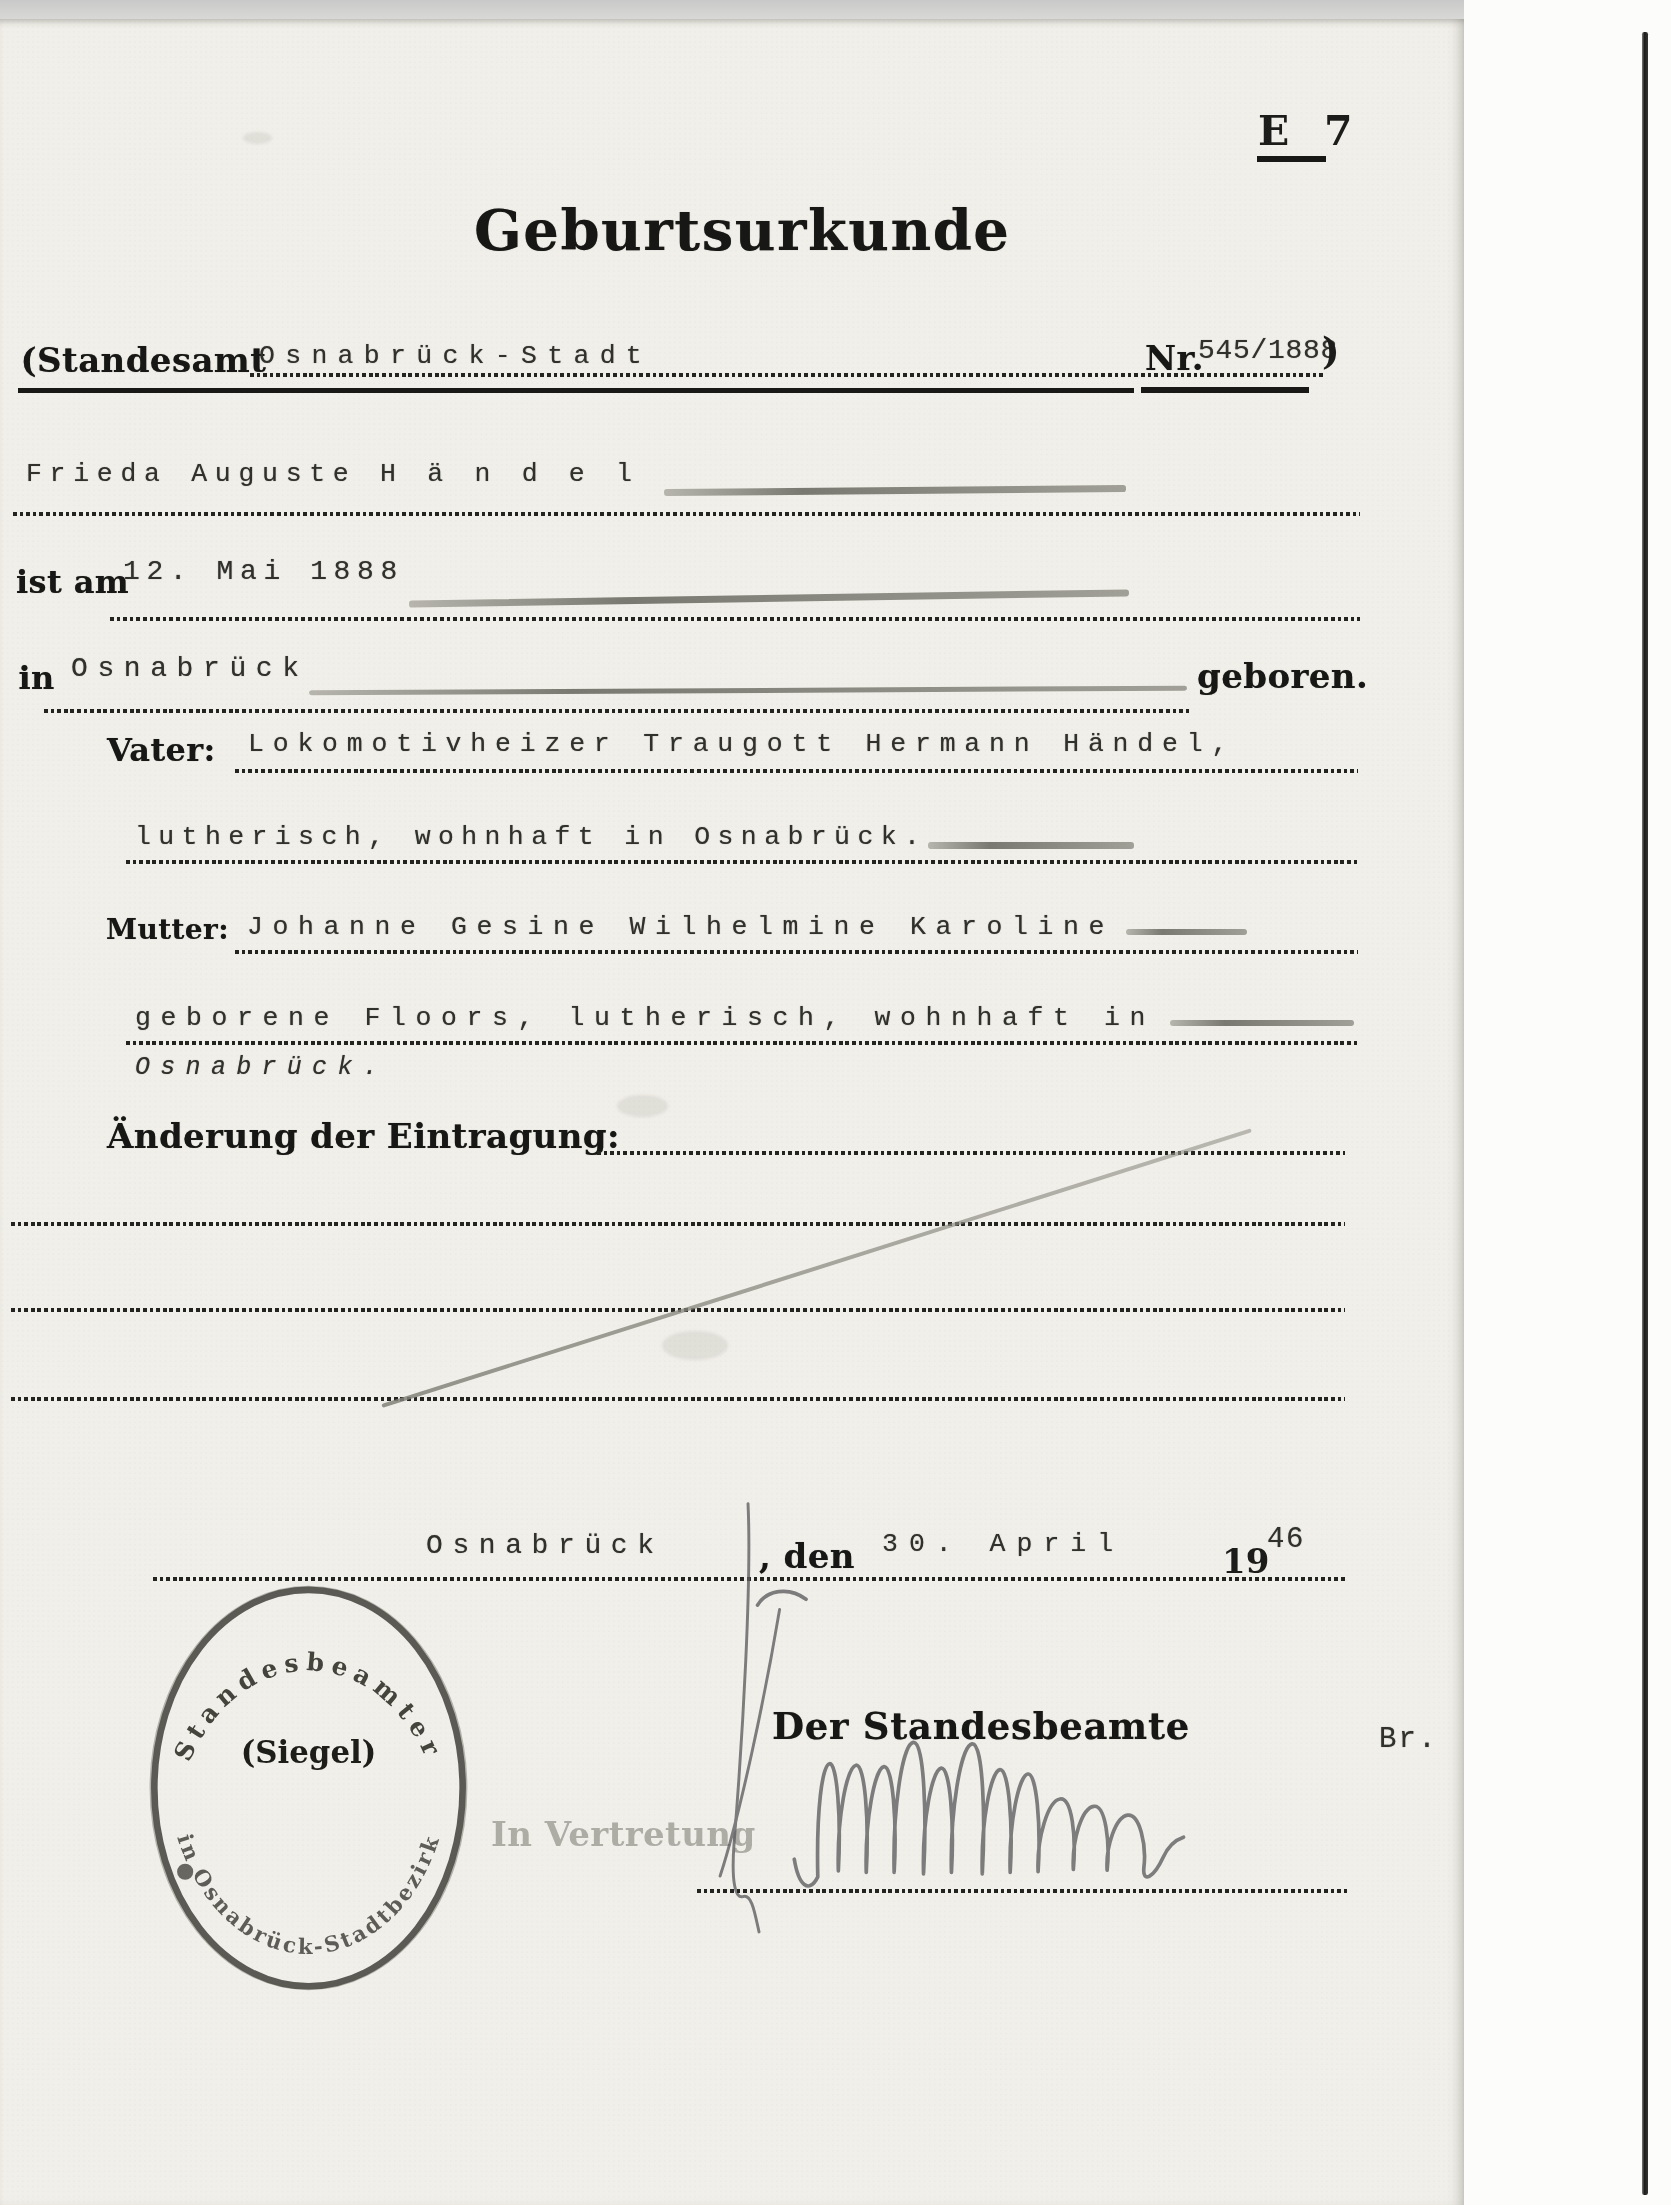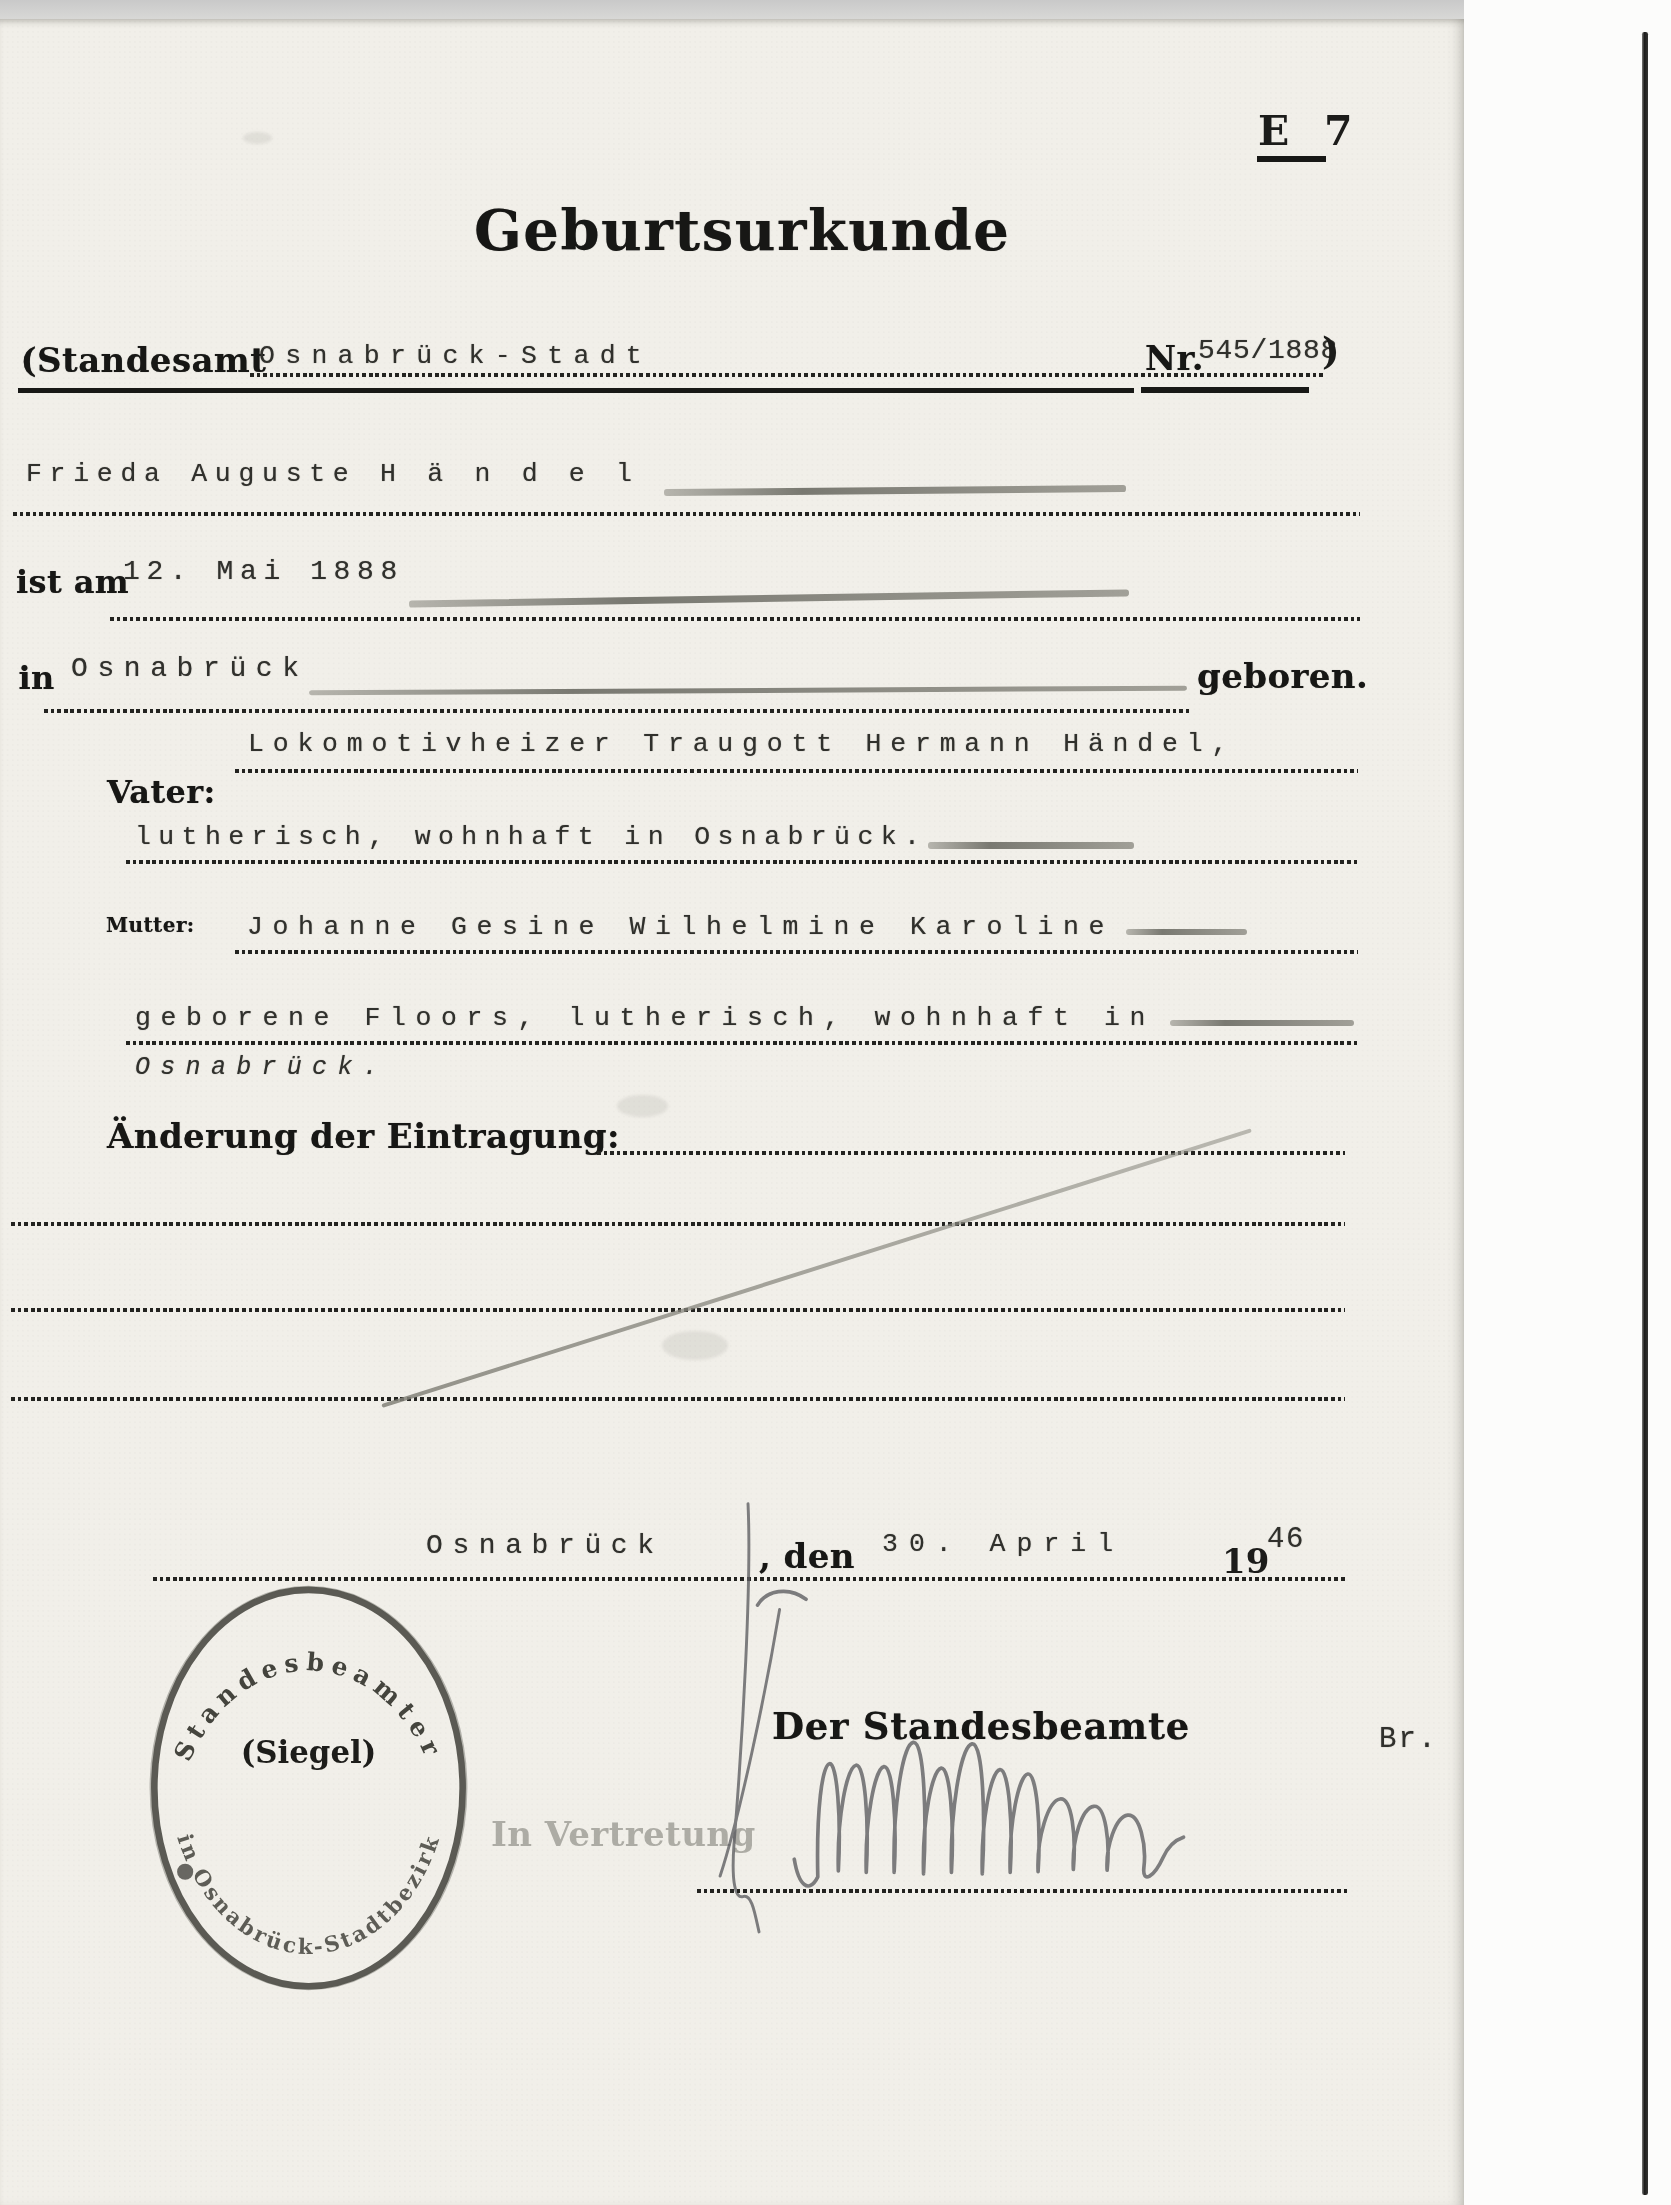--- a/index.html
+++ b/index.html
@@ -71,28 +71,28 @@
   <div class="typed" style="left:123px;top:556px;font-size:28px;letter-spacing:6.6px;">12. Mai 1888</div>
   <div class="odash" style="left:409px;top:595px;width:720px;height:6.6px;transform:rotate(-0.9deg);"></div>
   <div class="dotl" style="left:110px;top:617px;width:1250px;"></div>
 
   <div class="fraktur" style="left:18.4px;top:659px;font-size:32px;text-align:right;">in</div>
   <div class="typed" style="left:71px;top:653px;font-size:28px;letter-spacing:9.6px;">Osnabrück</div>
   <div class="odash" style="left:309px;top:688px;width:878px;height:5.1px;transform:rotate(-0.3deg);"></div>
   <div class="dotl" style="left:44px;top:709px;width:1148px;"></div>
   <div class="fraktur" style="left:1197px;top:656px;font-size:34px;">geboren.</div>
 
-  <div class="fraktur" style="left:107px;top:773px;font-size:32px;">Vater:</div>
+  <div class="fraktur" style="left:107px;top:731px;font-size:32px;">Vater:</div>
   <div class="typed" style="left:248px;top:729px;font-size:26.5px;letter-spacing:8.8px;">Lokomotivheizer Traugott Hermann Händel,</div>
   <div class="dotl" style="left:235px;top:769px;width:1123px;"></div>
   <div class="typed" style="left:135px;top:822px;font-size:26.5px;letter-spacing:7.4px;">lutherisch, wohnhaft in Osnabrück.</div>
   <div class="odash" style="left:928px;top:842px;width:206px;height:6.6px;"></div>
   <div class="dotl" style="left:126px;top:860px;width:1232px;"></div>
 
-  <div class="fraktur" style="left:106px;top:913px;font-size:20px;">Mutter:</div>
+  <div class="fraktur" style="left:106px;top:913px;font-size:28px;">Mutter:</div>
   <div class="typed" style="left:247px;top:912px;font-size:26.5px;letter-spacing:9.6px;">Johanne Gesine Wilhelmine Karoline</div>
   <div class="odash" style="left:1126px;top:929px;width:121px;height:5.9px;"></div>
   <div class="dotl" style="left:235px;top:950px;width:1123px;"></div>
   <div class="typed" style="left:135px;top:1003px;font-size:26.5px;letter-spacing:9.6px;">geborene Floors, lutherisch, wohnhaft in</div>
   <div class="odash" style="left:1170px;top:1020px;width:184px;height:5.9px;"></div>
   <div class="dotl" style="left:126px;top:1041px;width:1232px;"></div>
   <div class="typed" style="left:135px;top:1053px;font-size:25px;letter-spacing:10.3px;font-style:italic;">Osnabrück.</div>
 
   <div class="fraktur" style="left:107px;top:1116px;font-size:34px;">Änderung der Eintragung:</div>
   <div class="dotl" style="left:597px;top:1151px;width:748px;"></div>

